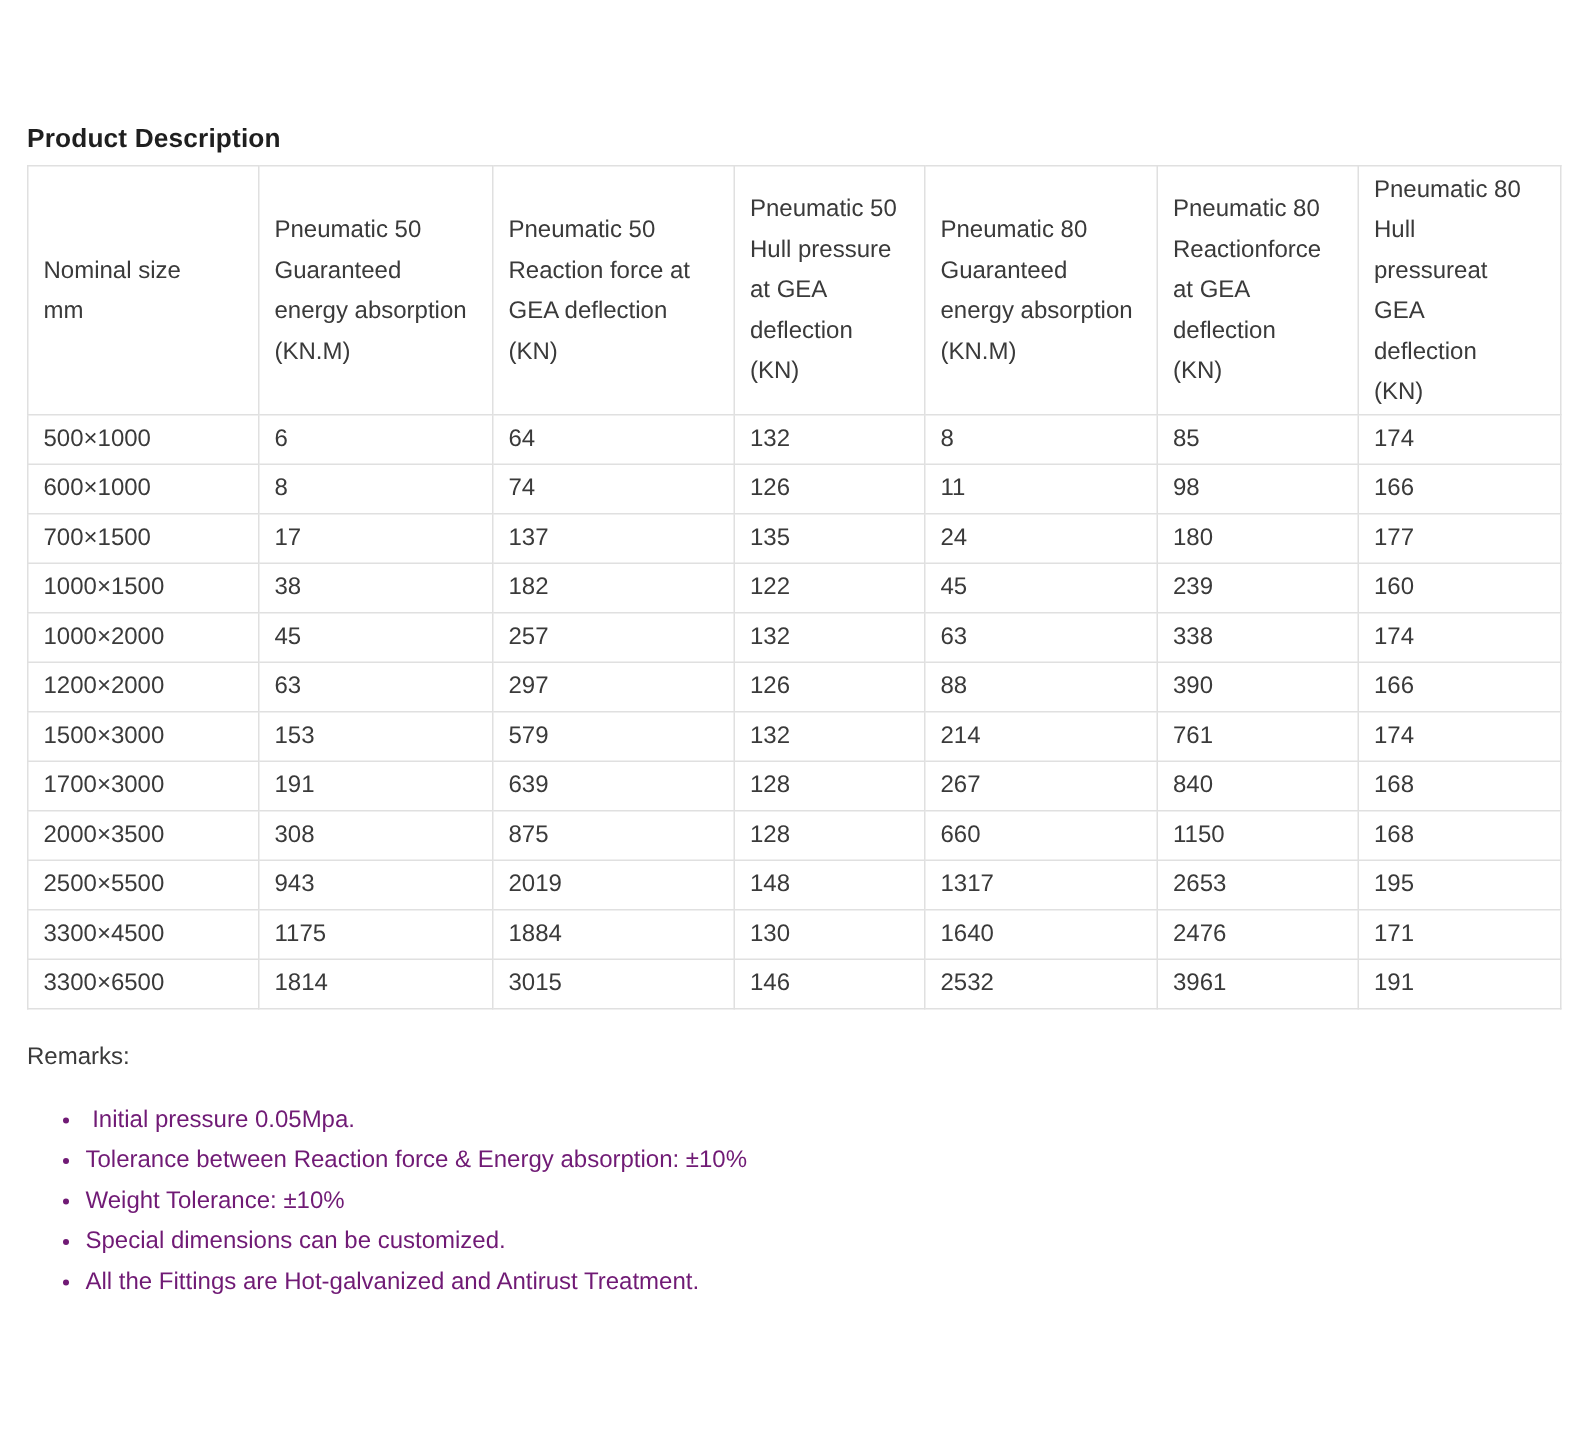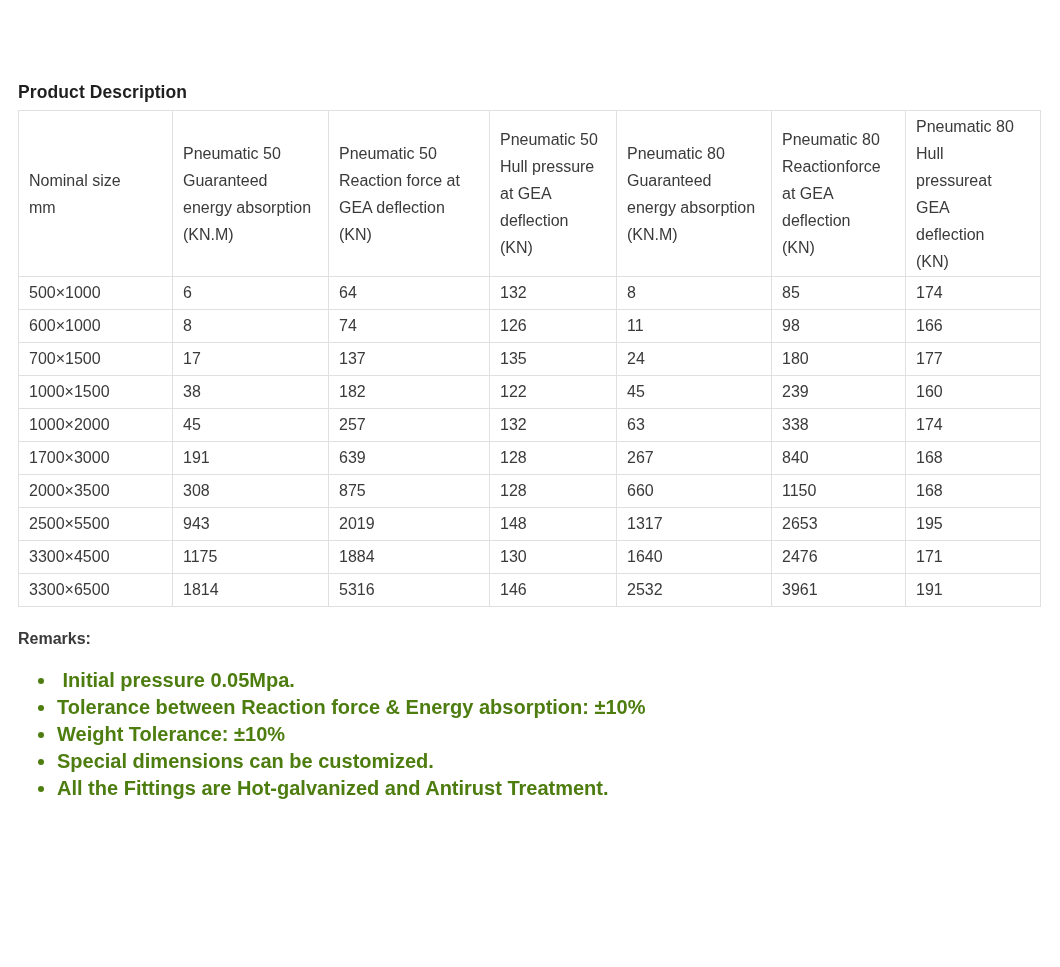--- a/index.html
+++ b/index.html
@@ -52,34 +52,33 @@
     line-height: 26px;
     white-space: pre-line;
   }
   .spec-table tbody td {
     height: 32px;
     line-height: 32px;
     white-space: nowrap;
   }
   .remarks {
     margin-top: 23px;
-    font-weight: bold;
   }
   .remarks-title {
     font-size: 16px;
     margin: 0;
   }
   .remarks-list {
     margin: 19px 0 0 0;
     padding-left: 39px;
   }
   .remarks-list li {
-    font-size: 20px;
+    font-size: 16px;
     line-height: 27px;
-    color: #4d7c0f;
+    color: #701a75;
   }
   .remark-text { white-space: pre-wrap; }
   .cutoff-fragment {
     position: absolute;
     left: 18px;
     top: 962px;
     width: 113px;
     height: 5px;
     background: repeating-linear-gradient(90deg,
       #2c2c2c 0px, #2c2c2c 9px,
@@ -177,20 +176,38 @@
         <tr>
           <td>1000×2000</td>
           <td>45</td>
           <td>257</td>
           <td>132</td>
           <td>63</td>
           <td>338</td>
           <td>174</td>
         </tr>
         <tr>
+          <td>1200×2000</td>
+          <td>63</td>
+          <td>297</td>
+          <td>126</td>
+          <td>88</td>
+          <td>390</td>
+          <td>166</td>
+        </tr>
+        <tr>
+          <td>1500×3000</td>
+          <td>153</td>
+          <td>579</td>
+          <td>132</td>
+          <td>214</td>
+          <td>761</td>
+          <td>174</td>
+        </tr>
+        <tr>
           <td>1700×3000</td>
           <td>191</td>
           <td>639</td>
           <td>128</td>
           <td>267</td>
           <td>840</td>
           <td>168</td>
         </tr>
         <tr>
           <td>2000×3500</td>
@@ -215,21 +232,21 @@
           <td>1175</td>
           <td>1884</td>
           <td>130</td>
           <td>1640</td>
           <td>2476</td>
           <td>171</td>
         </tr>
         <tr>
           <td>3300×6500</td>
           <td>1814</td>
-          <td>5316</td>
+          <td>3015</td>
           <td>146</td>
           <td>2532</td>
           <td>3961</td>
           <td>191</td>
         </tr>
       </tbody>
   </table>
 
   <div class="remarks">
     <p class="remarks-title">Remarks:</p>

